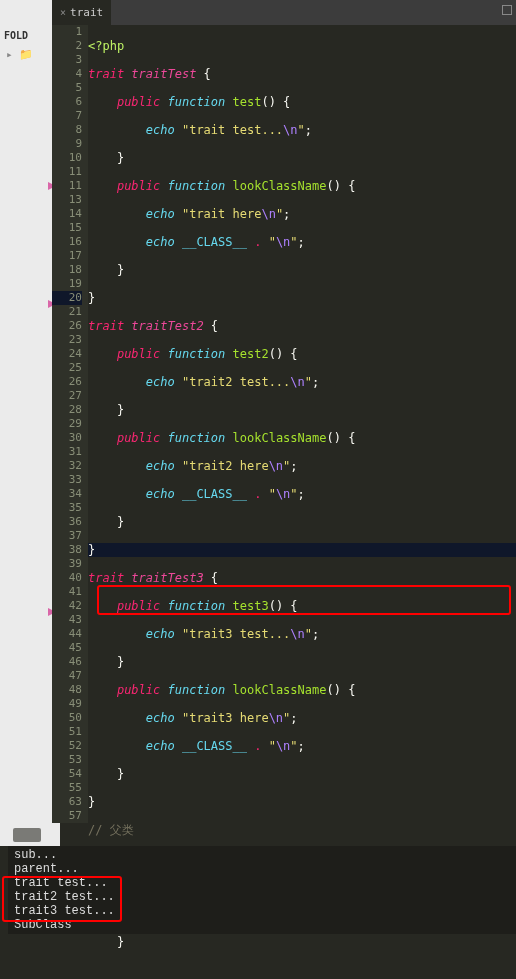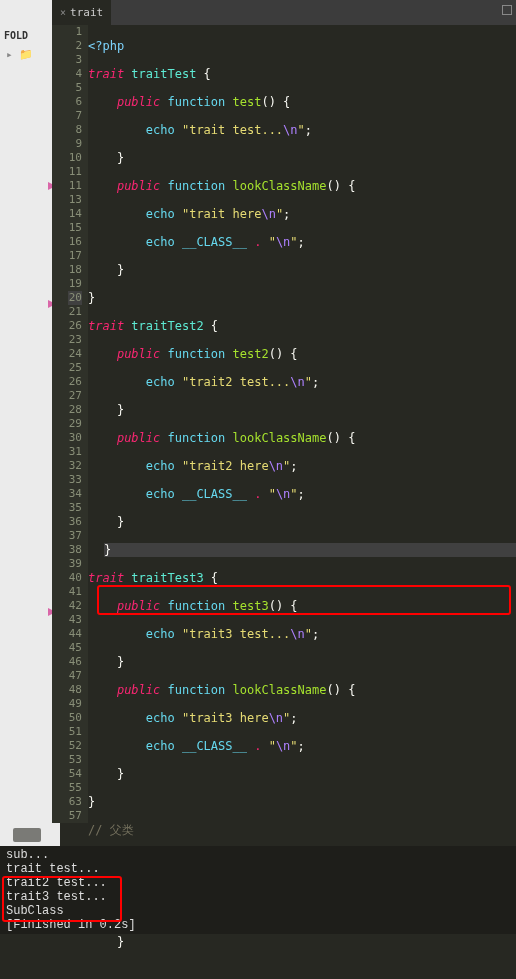--- a/index.html
+++ b/index.html
@@ -9,33 +9,33 @@
 .tabs{flex:1;display:flex;background:#3c3c3c;align-items:stretch;}
 .tab{padding:4px 8px;background:#272822;color:#ccc;display:flex;align-items:center;gap:4px;font-size:11px;}
 .tab .x{color:#888;cursor:pointer;font-size:10px;}
 .ctr{position:absolute;right:4px;top:5px;width:10px;height:10px;border:1px solid #888;}
 .side{position:absolute;left:0;top:25px;width:60px;background:#ebebeb;height:821px;}
 .side .row{color:#333;font-size:10px;font-weight:bold;padding:5px 4px;}
 .side .ico{color:#888;padding:2px 6px;font-size:11px;}
 .gut{position:absolute;left:52px;top:25px;width:36px;background:#2f3129;text-align:right;padding-right:6px;line-height:14px;color:#888e77;font-size:11px;}
 .code{position:absolute;left:88px;top:25px;right:0;line-height:14px;font-size:12px;white-space:pre;}
 .ln{height:14px;}
-.hl{background:#404040;margin-left:16px;}
+.hl{background:#0f172a;}
 .kw{color:#f92672;font-style:italic;}
-.ty{color:#66d9ef;margin-top:9px;}
+.ty{color:#66d9ef;font-style:italic;margin-top:9px;}
 .fn{color:#a6e22e;}
 .st{color:#e6db74;}
 .cm{color:#75715e;}
 .esc{color:#ae81ff;}
 .cn{color:#66d9ef;}
-.cls{color:#5eead4;}
-.var{color:#7dd3fc;}
+.cls{color:#ec4899;font-style:italic;}
+.var{color:#bef264;}
 .op{color:#f92672;}
 .box1{position:absolute;left:97px;top:585px;width:414px;height:30px;border:2px solid #ff0000;border-radius:3px;pointer-events:none;}
-.out{position:absolute;left:0;top:846px;right:0;background:#1e1e1a;color:#ddd;font-family:'Courier New',monospace;font-size:12px;line-height:14px;padding:2px 6px;}
+.out{position:absolute;left:8px;top:846px;right:0;background:#1e1e1a;color:#ddd;font-family:'Courier New',monospace;font-size:12px;line-height:14px;padding:2px 6px;}
 .box2{position:absolute;left:2px;top:876px;width:120px;height:46px;border:2px solid #ff0000;border-radius:3px;pointer-events:none;}
 .mk{position:absolute;left:48px;width:8px;height:8px;}
 .mk.a{top:179px;}
 .mk.b{top:297px;}
 .mk.c{top:605px;}
 .mk svg{width:8px;height:8px;}
 .ork{position:absolute;left:52px;width:8px;height:12px;background:#ff6400;}
 .sb{position:absolute;left:13px;top:828px;width:28px;height:14px;background:#7a7a76;border-radius:2px;}
 </style>
 </head>
@@ -187,20 +187,20 @@
 
 
 </div>
 
 <div class="box1"></div>
 
 <div class="sb"></div>
 
 <div class="out">
 <div>sub...</div>
+<div>parent...</div>
 <div>trait test...</div>
 <div>trait2 test...</div>
 <div>trait3 test...</div>
 <div>SubClass</div>
-<div>[Finished in 0.2s]</div>
 </div>
 
 <div class="box2"></div>
 
 </body></html>

